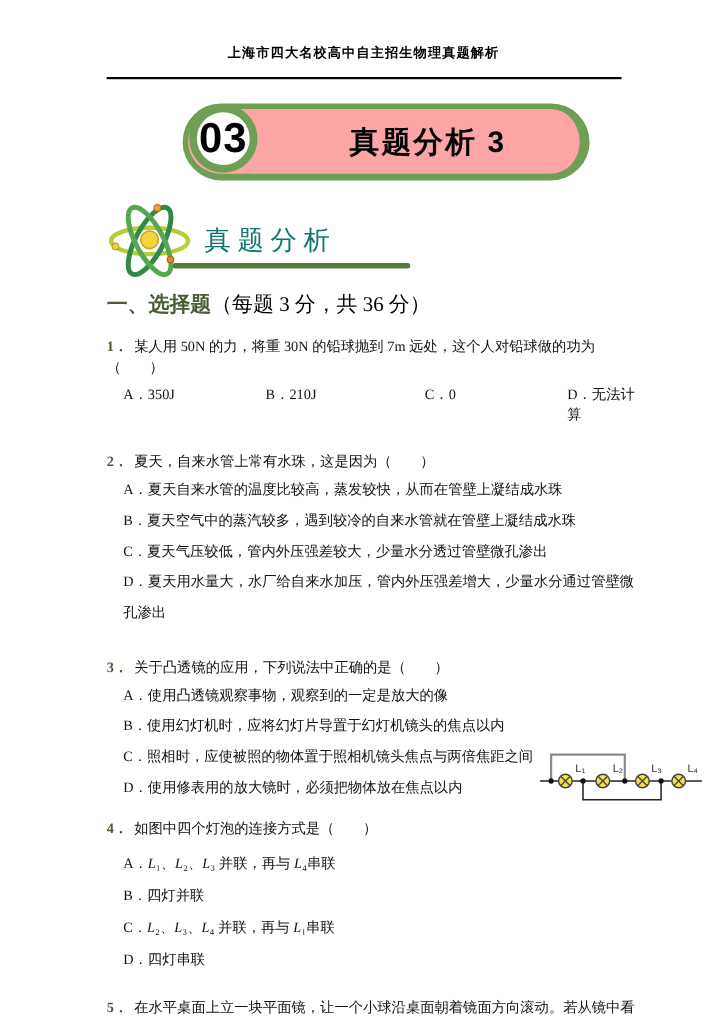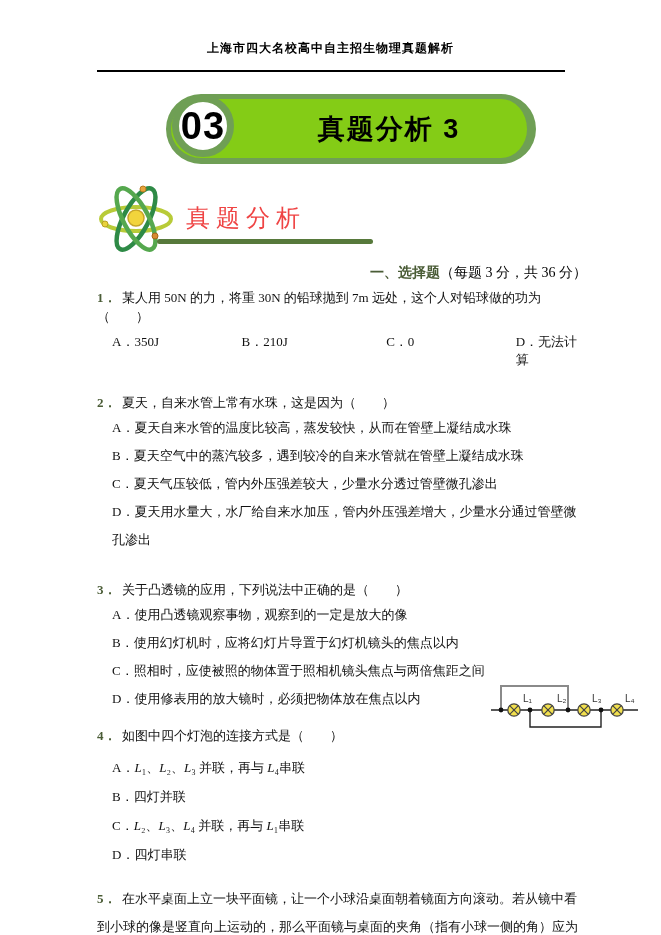--- a/index.html
+++ b/index.html
@@ -22,50 +22,50 @@
     text-align:center;font-size:12px;font-weight:700;letter-spacing:1px;color:#000;
   }
   .header-rule{
     position:absolute;top:70px;left:97px;width:468px;height:2px;background:#000;
   }
   
   .chapter-badge{
     position:absolute;left:166px;top:94px;width:370px;height:70px;
     border:5px solid var(--badge-green);
     border-right-width:9px;border-bottom-width:6px;
-    border-radius:38px;background:#84cc16;
+    border-radius:38px;background:#fca5a5;
   }
   .badge-circle{
     position:absolute;left:1px;top:-4px;width:62px;height:62px;
     border:7px solid var(--badge-green);border-radius:50%;background:#fff;
     display:flex;align-items:center;justify-content:center;
   }
   .badge-circle span{
     font-family:"Liberation Sans","DejaVu Sans",sans-serif;
     font-size:38px;font-weight:600;color:#000;letter-spacing:1px;
   }
   .badge-title{
     position:absolute;left:80px;right:0;top:0;height:60px;
     display:flex;align-items:center;justify-content:center;
     font-family:"Liberation Sans","DejaVu Sans",sans-serif;
     font-size:27px;font-weight:700;color:#000;letter-spacing:2px;
   }
   
   .atom-wrap{position:absolute;left:98px;top:182px;width:78px;height:74px;}
   .section-title{
     position:absolute;left:186px;top:202px;
-    font-size:24px;color:#ef4444;letter-spacing:6px;
+    font-size:24px;color:#0f766e;letter-spacing:6px;
   }
   .section-underline{
     position:absolute;left:157px;top:239px;width:216px;height:5px;
     background:var(--underline-green);border-radius:3px;
   }
   
   .content{position:absolute;left:97px;top:264px;width:490px;font-size:13px;}
-  .part-heading{height:20px;margin-bottom:4px;font-size:14px;text-align:right;}
+  .part-heading{height:20px;margin-bottom:21px;font-size:19px;}
   .part-label{color:var(--accent-text-green);font-weight:700;}
   .part-note{color:#000;}
   .q-text{line-height:19px;}
   .q5 .q-text{line-height:28px;}
   .q-num{color:var(--accent-text-green);font-weight:700;display:inline-block;min-width:25px;}
   .opts{padding-left:15px;}
   .opts.inline{display:flex;margin-top:7px;line-height:18px;}
   .opts.inline .opt:nth-child(1){width:135px;}
   .opts.inline .opt:nth-child(2){width:129px;}
   .opts.inline .opt:nth-child(3){width:135px;margin-left:21px;}

